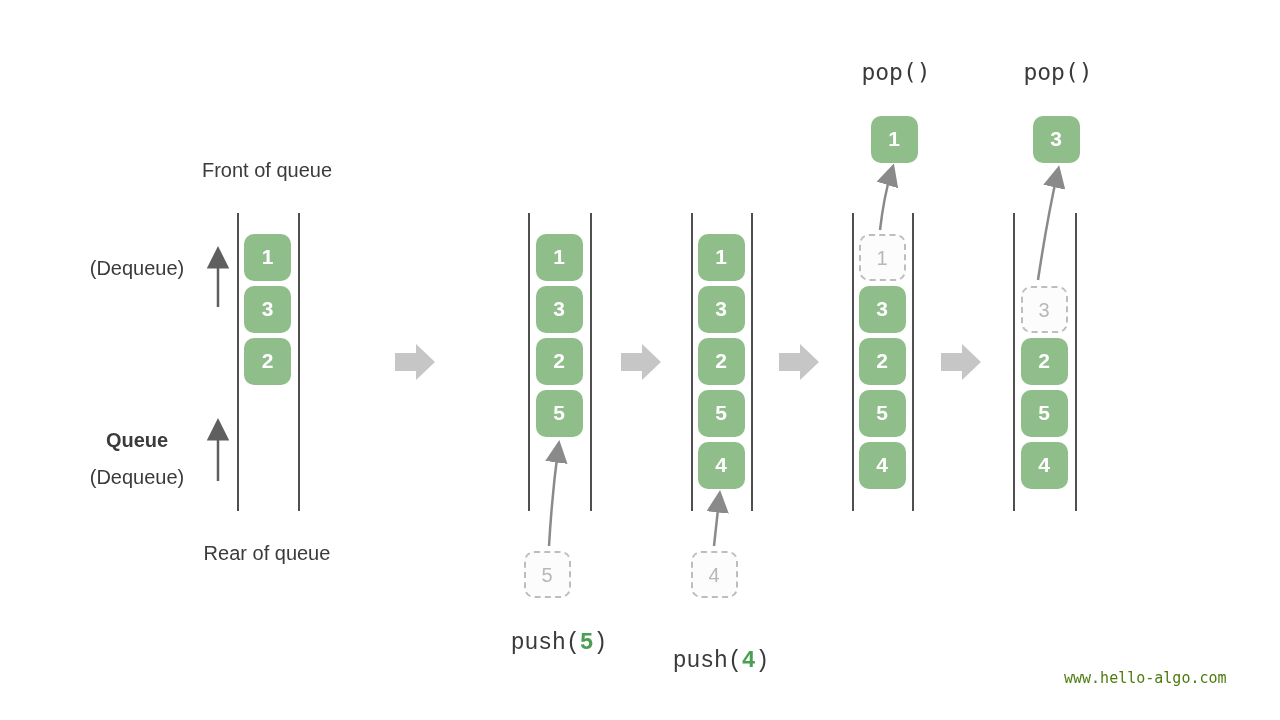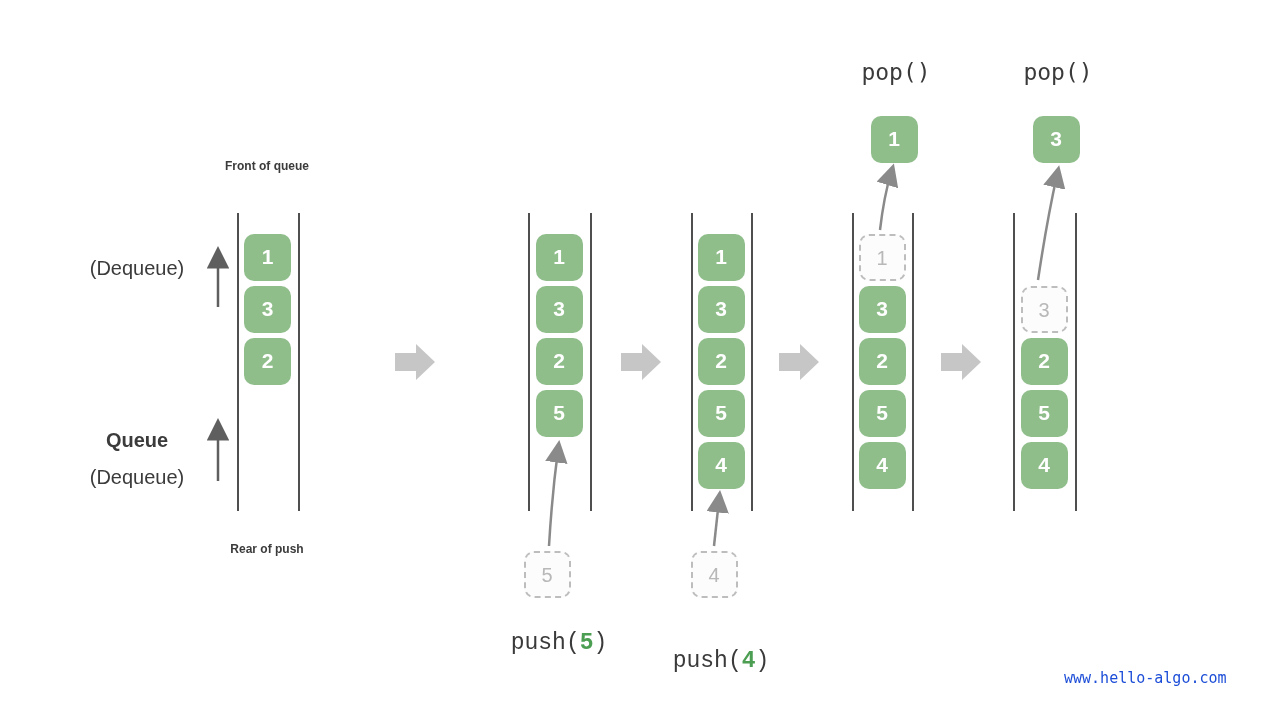--- a/index.html
+++ b/index.html
@@ -1,48 +1,48 @@
 <!DOCTYPE html>
 <html><head>
 <meta charset="utf-8">
 <style>
   html,body{margin:0;padding:0;background:#ffffff;}
   #canvas{position:relative;width:1280px;height:720px;background:#ffffff;overflow:hidden;
           font-family:"Liberation Sans",sans-serif;}
   .title{position:absolute;left:167px;top:58px;width:200px;text-align:center;
          font-size:25px;font-weight:bold;color:#4C9E52;}
-  .biglbl{position:absolute;width:260px;text-align:center;font-size:12px;font-weight:bold;color:#3B3B3B;}
+  .biglbl{position:absolute;width:260px;text-align:center;font-size:20px;font-weight:normal;color:#3B3B3B;}
   .front{left:137px;top:159px;}
   .rear{left:137px;top:542px;}
   .sideblock{position:absolute;width:180px;text-align:center;color:#3B3B3B;font-size:20px;line-height:37px;}
   .sideblock .b1{font-weight:bold;}
   .pop-block{left:47px;top:250px;}
   .push-block{left:47px;top:422px;}
   .wall{position:absolute;top:213px;width:1.5px;height:298px;background:#4F4F4F;}
   .cell{position:absolute;width:47px;height:47px;box-sizing:border-box;border-radius:10px;
         text-align:center;line-height:45px;}
   .cell.green{background:#8FBE8B;color:#ffffff;font-size:21px;font-weight:bold;}
   .cell.dashed{background:#FCFCFC;border:2px dashed #BDBDBD;color:#B8B8B8;font-size:20px;font-weight:400;}
   .code{position:absolute;font-family:"DejaVu Sans Mono",monospace;font-size:23px;color:#3A3A3A;
         text-align:center;white-space:nowrap;}
   .poplabel{width:140px;}
   .pushlabel{width:160px;font-family:Liberation Mono, monospace;}
   .green-num{color:#4C9E52;font-weight:bold;}
   .watermark{position:absolute;left:1064px;top:669px;font-family:"DejaVu Sans Mono",monospace;
-             font-size:15px;color:#1d4ed8;}
+             font-size:15px;color:#4d7c0f;}
   #overlay{position:absolute;left:0;top:0;pointer-events:none;}
 </style>
 </head>
 <body>
 
 <div id="canvas">
 
 
   <div class="biglbl front">Front of queue</div>
-  <div class="biglbl rear">Rear of push</div>
+  <div class="biglbl rear">Rear of queue</div>
 
   <div class="sideblock pop-block">
     <div>(Dequeue)</div>
   </div>
 
   <div class="sideblock push-block">
     <div class="b1">Queue</div>
     <div>(Dequeue)</div>
   </div>
 

